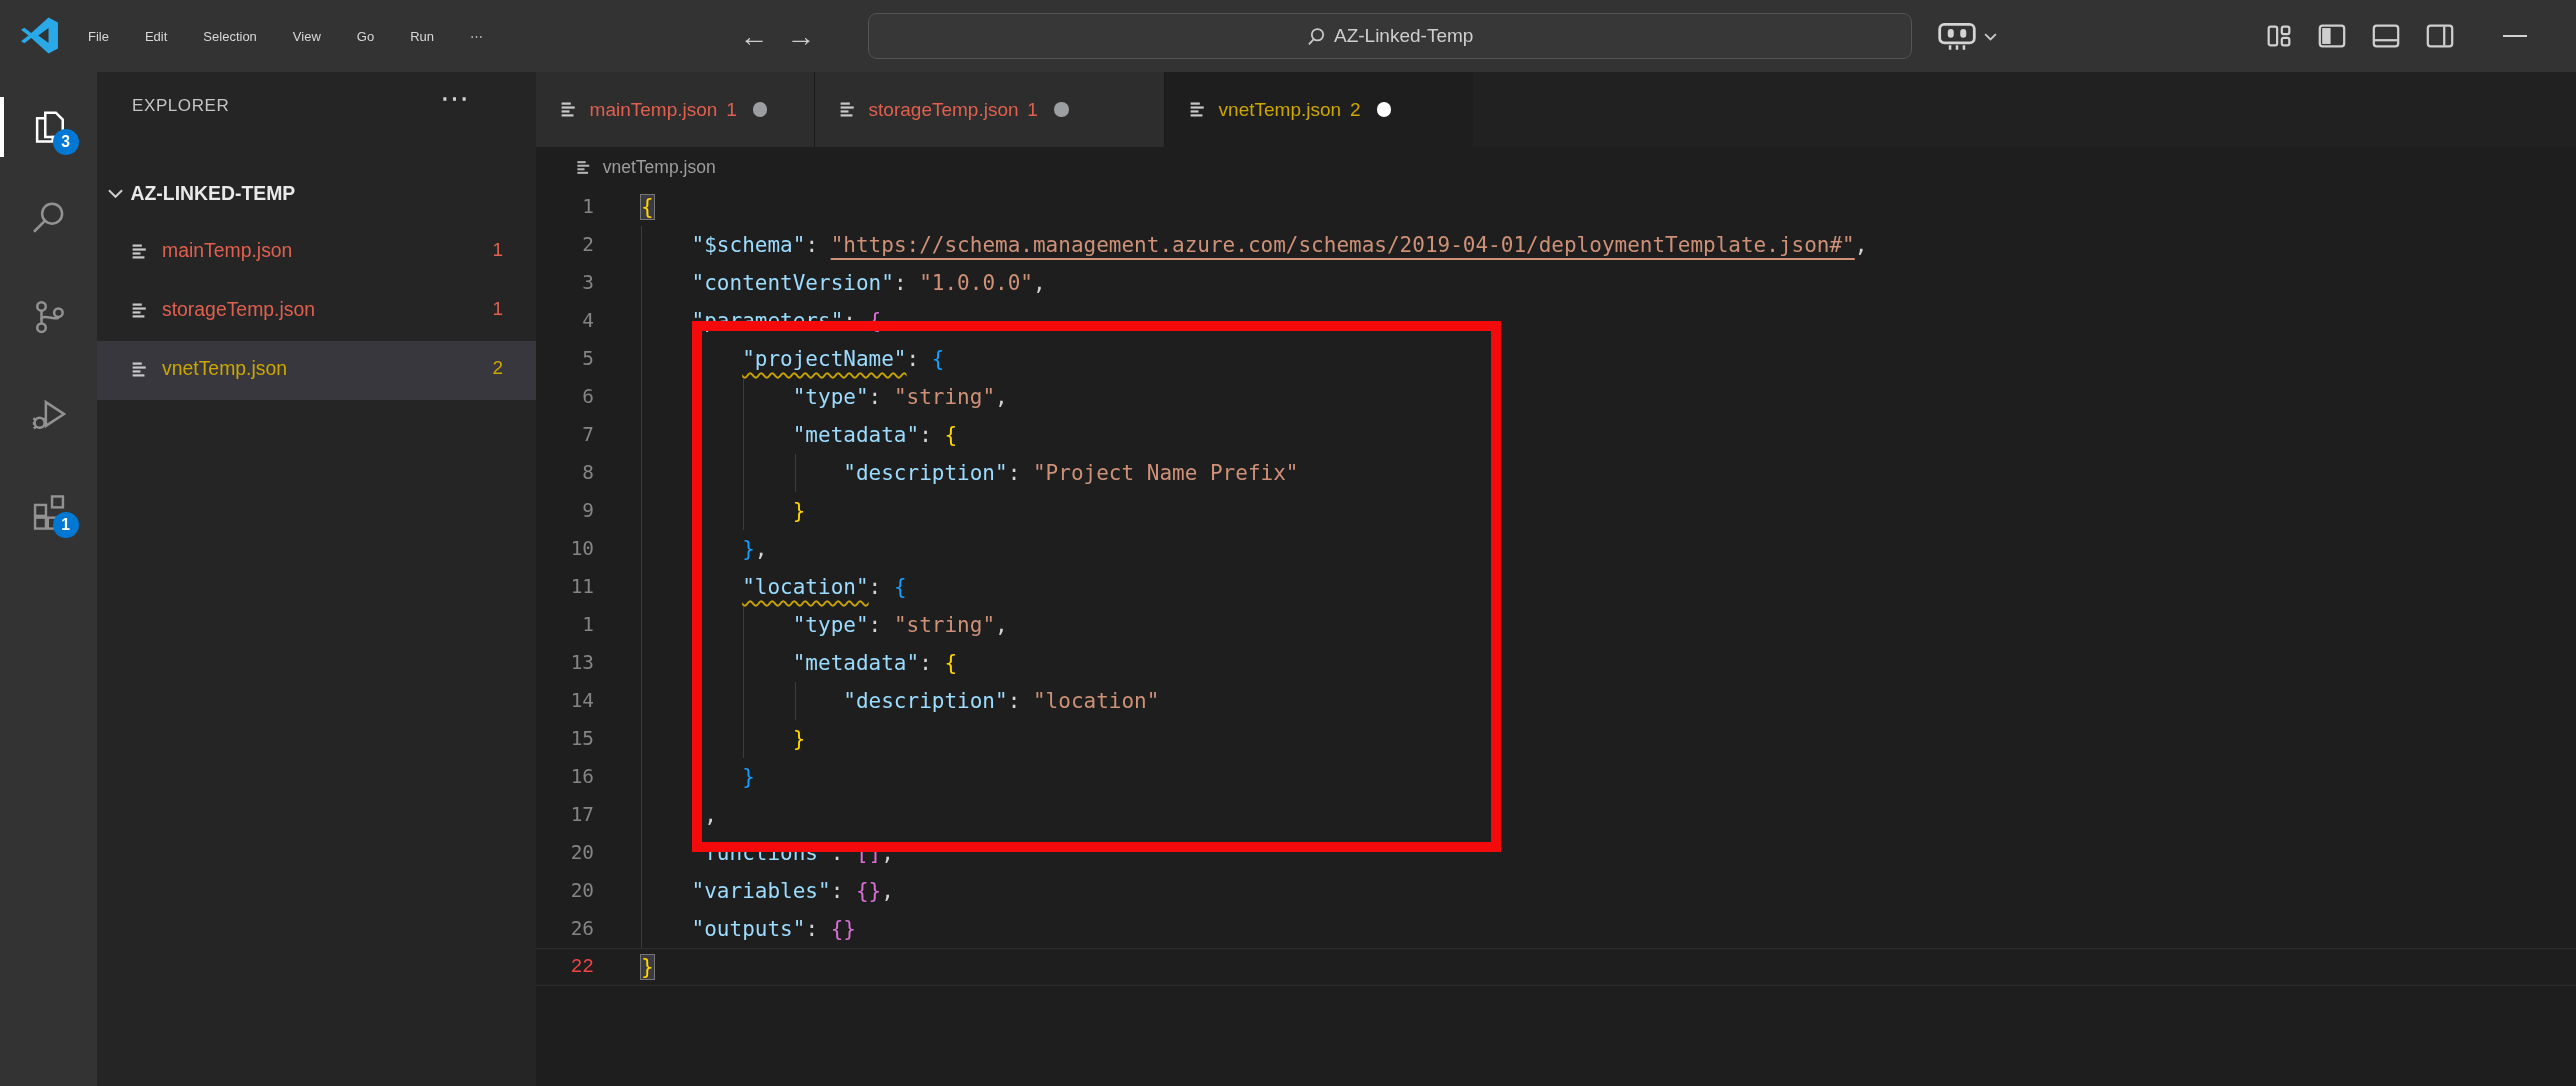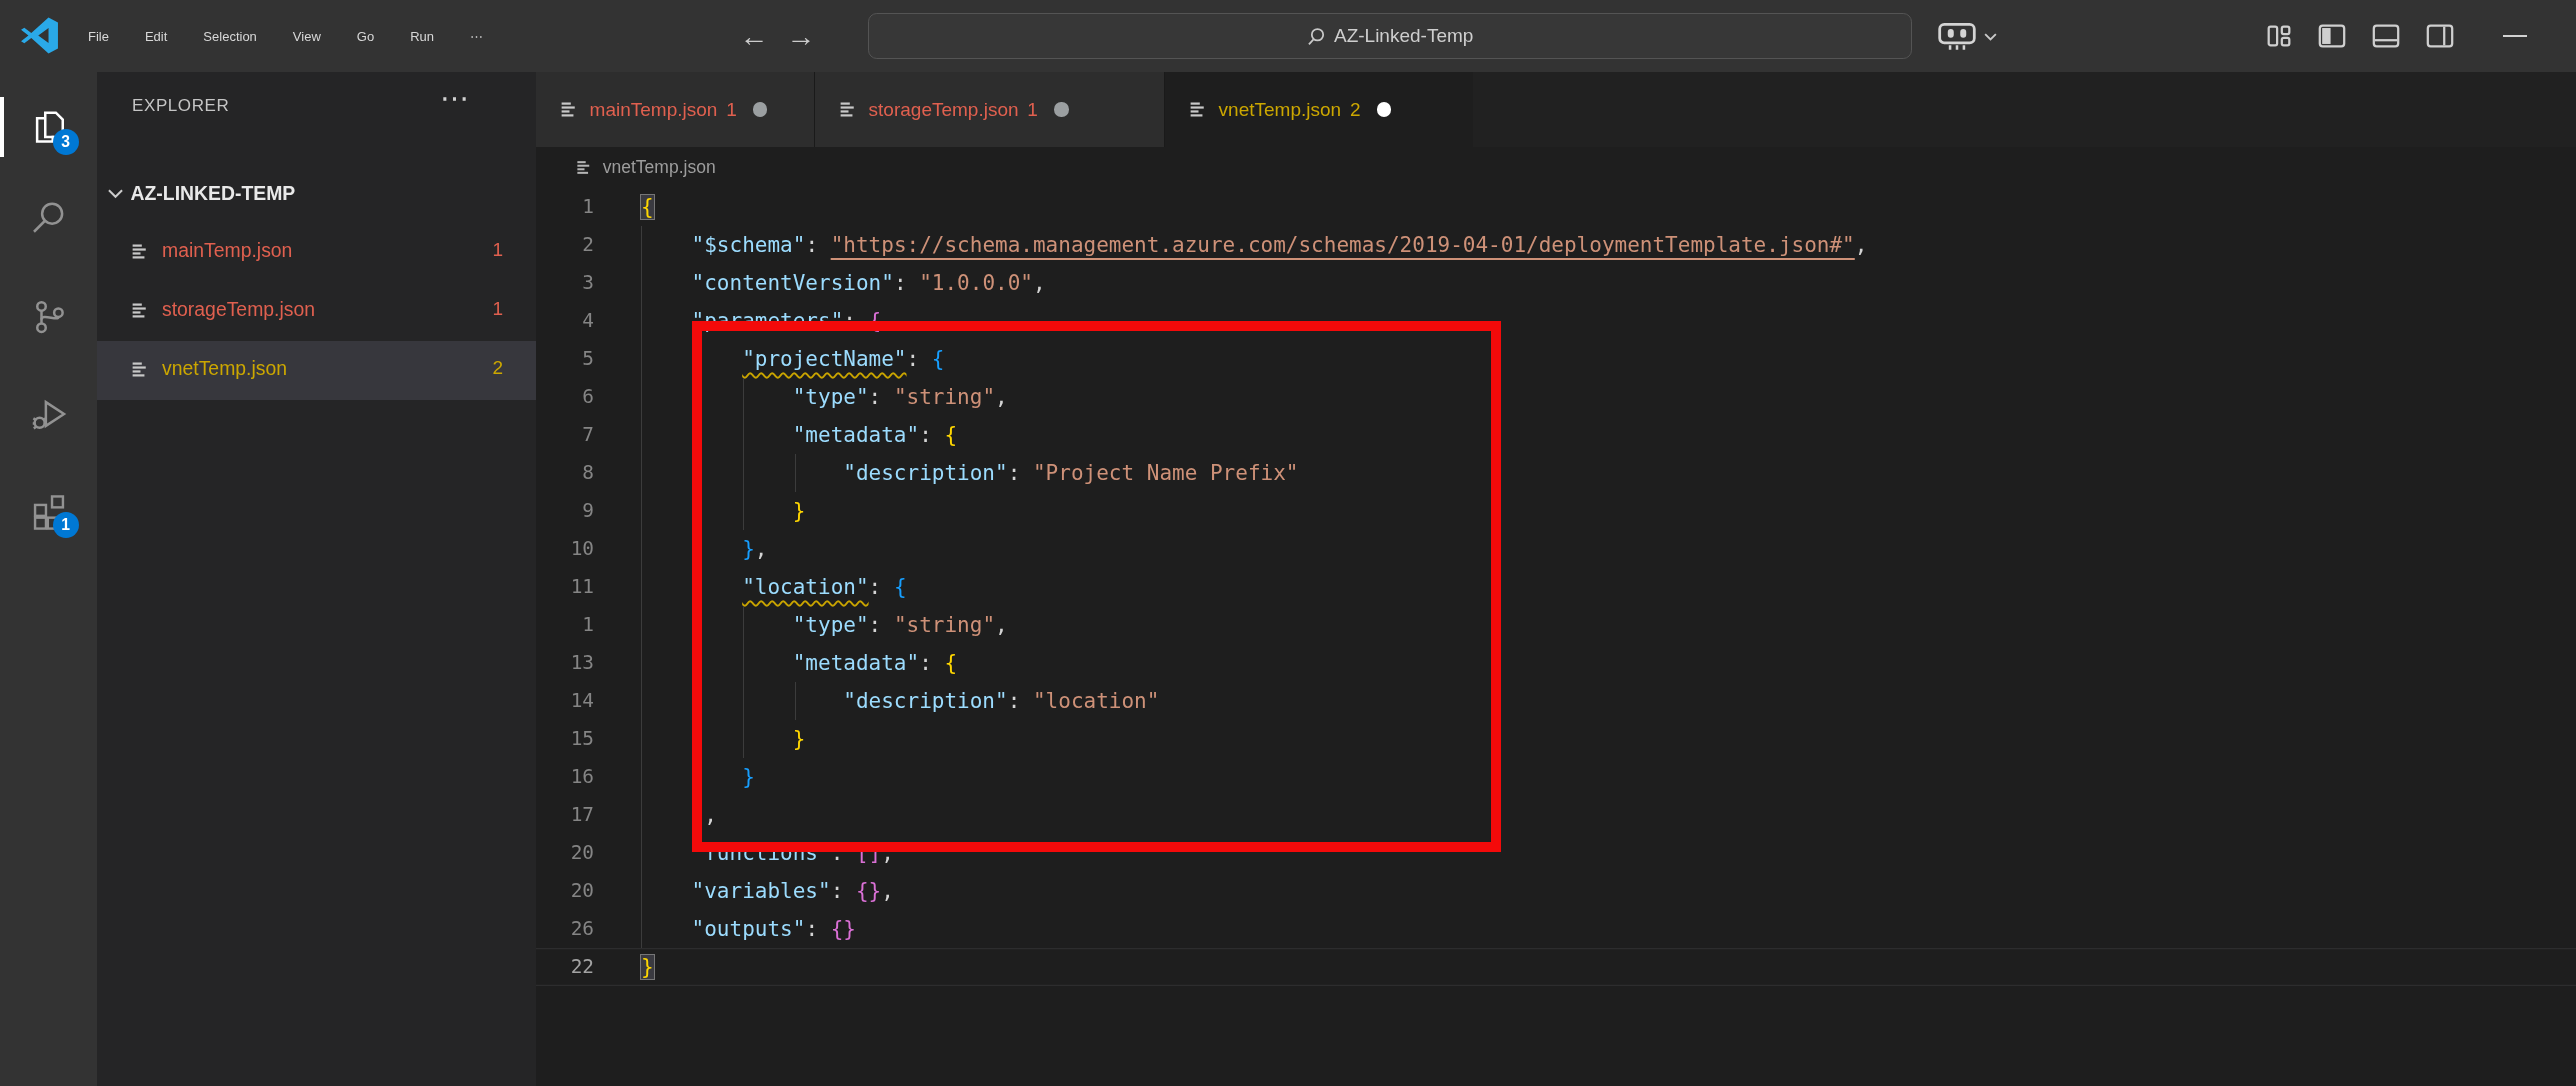--- a/index.html
+++ b/index.html
@@ -64,21 +64,21 @@
   #breadcrumb { position:absolute; left:0; top:75px; width:2040px; height:41px; display:flex; align-items:center; }
   #bc-icon { margin-left:39px; display:flex; }
   #bc-label { margin-left:8.8px; font-size:17.5px; color:#9d9d9d; }
 
   
   #code { position:absolute; left:0; top:116px; width:2040px; }
   .line { position:relative; height:38px; line-height:38px; white-space:pre;
           font-family:"DejaVu Sans Mono", monospace; font-size:21px; }
   .line.cur { box-shadow:inset 0 1.3px 0 #2d2d2e, inset 0 -1.3px 0 #2d2d2e; }
   .ln { position:absolute; left:0; width:58px; text-align:right; color:#858585; font-size:19.4px; }
-  .cur .ln { color:#a3a3a3; }
+  .cur .ln { color:#ef4444;font-family:Liberation Mono, monospace; }
   .ct { position:absolute; left:105px; top:0; }
   .ig { position:absolute; top:0; bottom:0; width:1.3px; background:#3c3c3c; }
   .lens-row { position:relative; height:36px; line-height:36px; }
   .lens-text { position:absolute; left:156px; color:#8b8b8b; font-size:17px; }
 
   .k { color:#9cdcfe; } .s { color:#ce9178; } .p { color:#d4d4d4; }
   .b1 { color:#ffd700; } .b2 { color:#da70d6; } .b3 { color:#179fff; }
   .w { text-decoration-line:underline; text-decoration-style:wavy; text-decoration-color:#c9a400;
        text-decoration-thickness:1.9px; text-underline-offset:5.6px; }
   .l { text-decoration-line:underline; text-decoration-style:solid; text-decoration-color:#ce9178;

